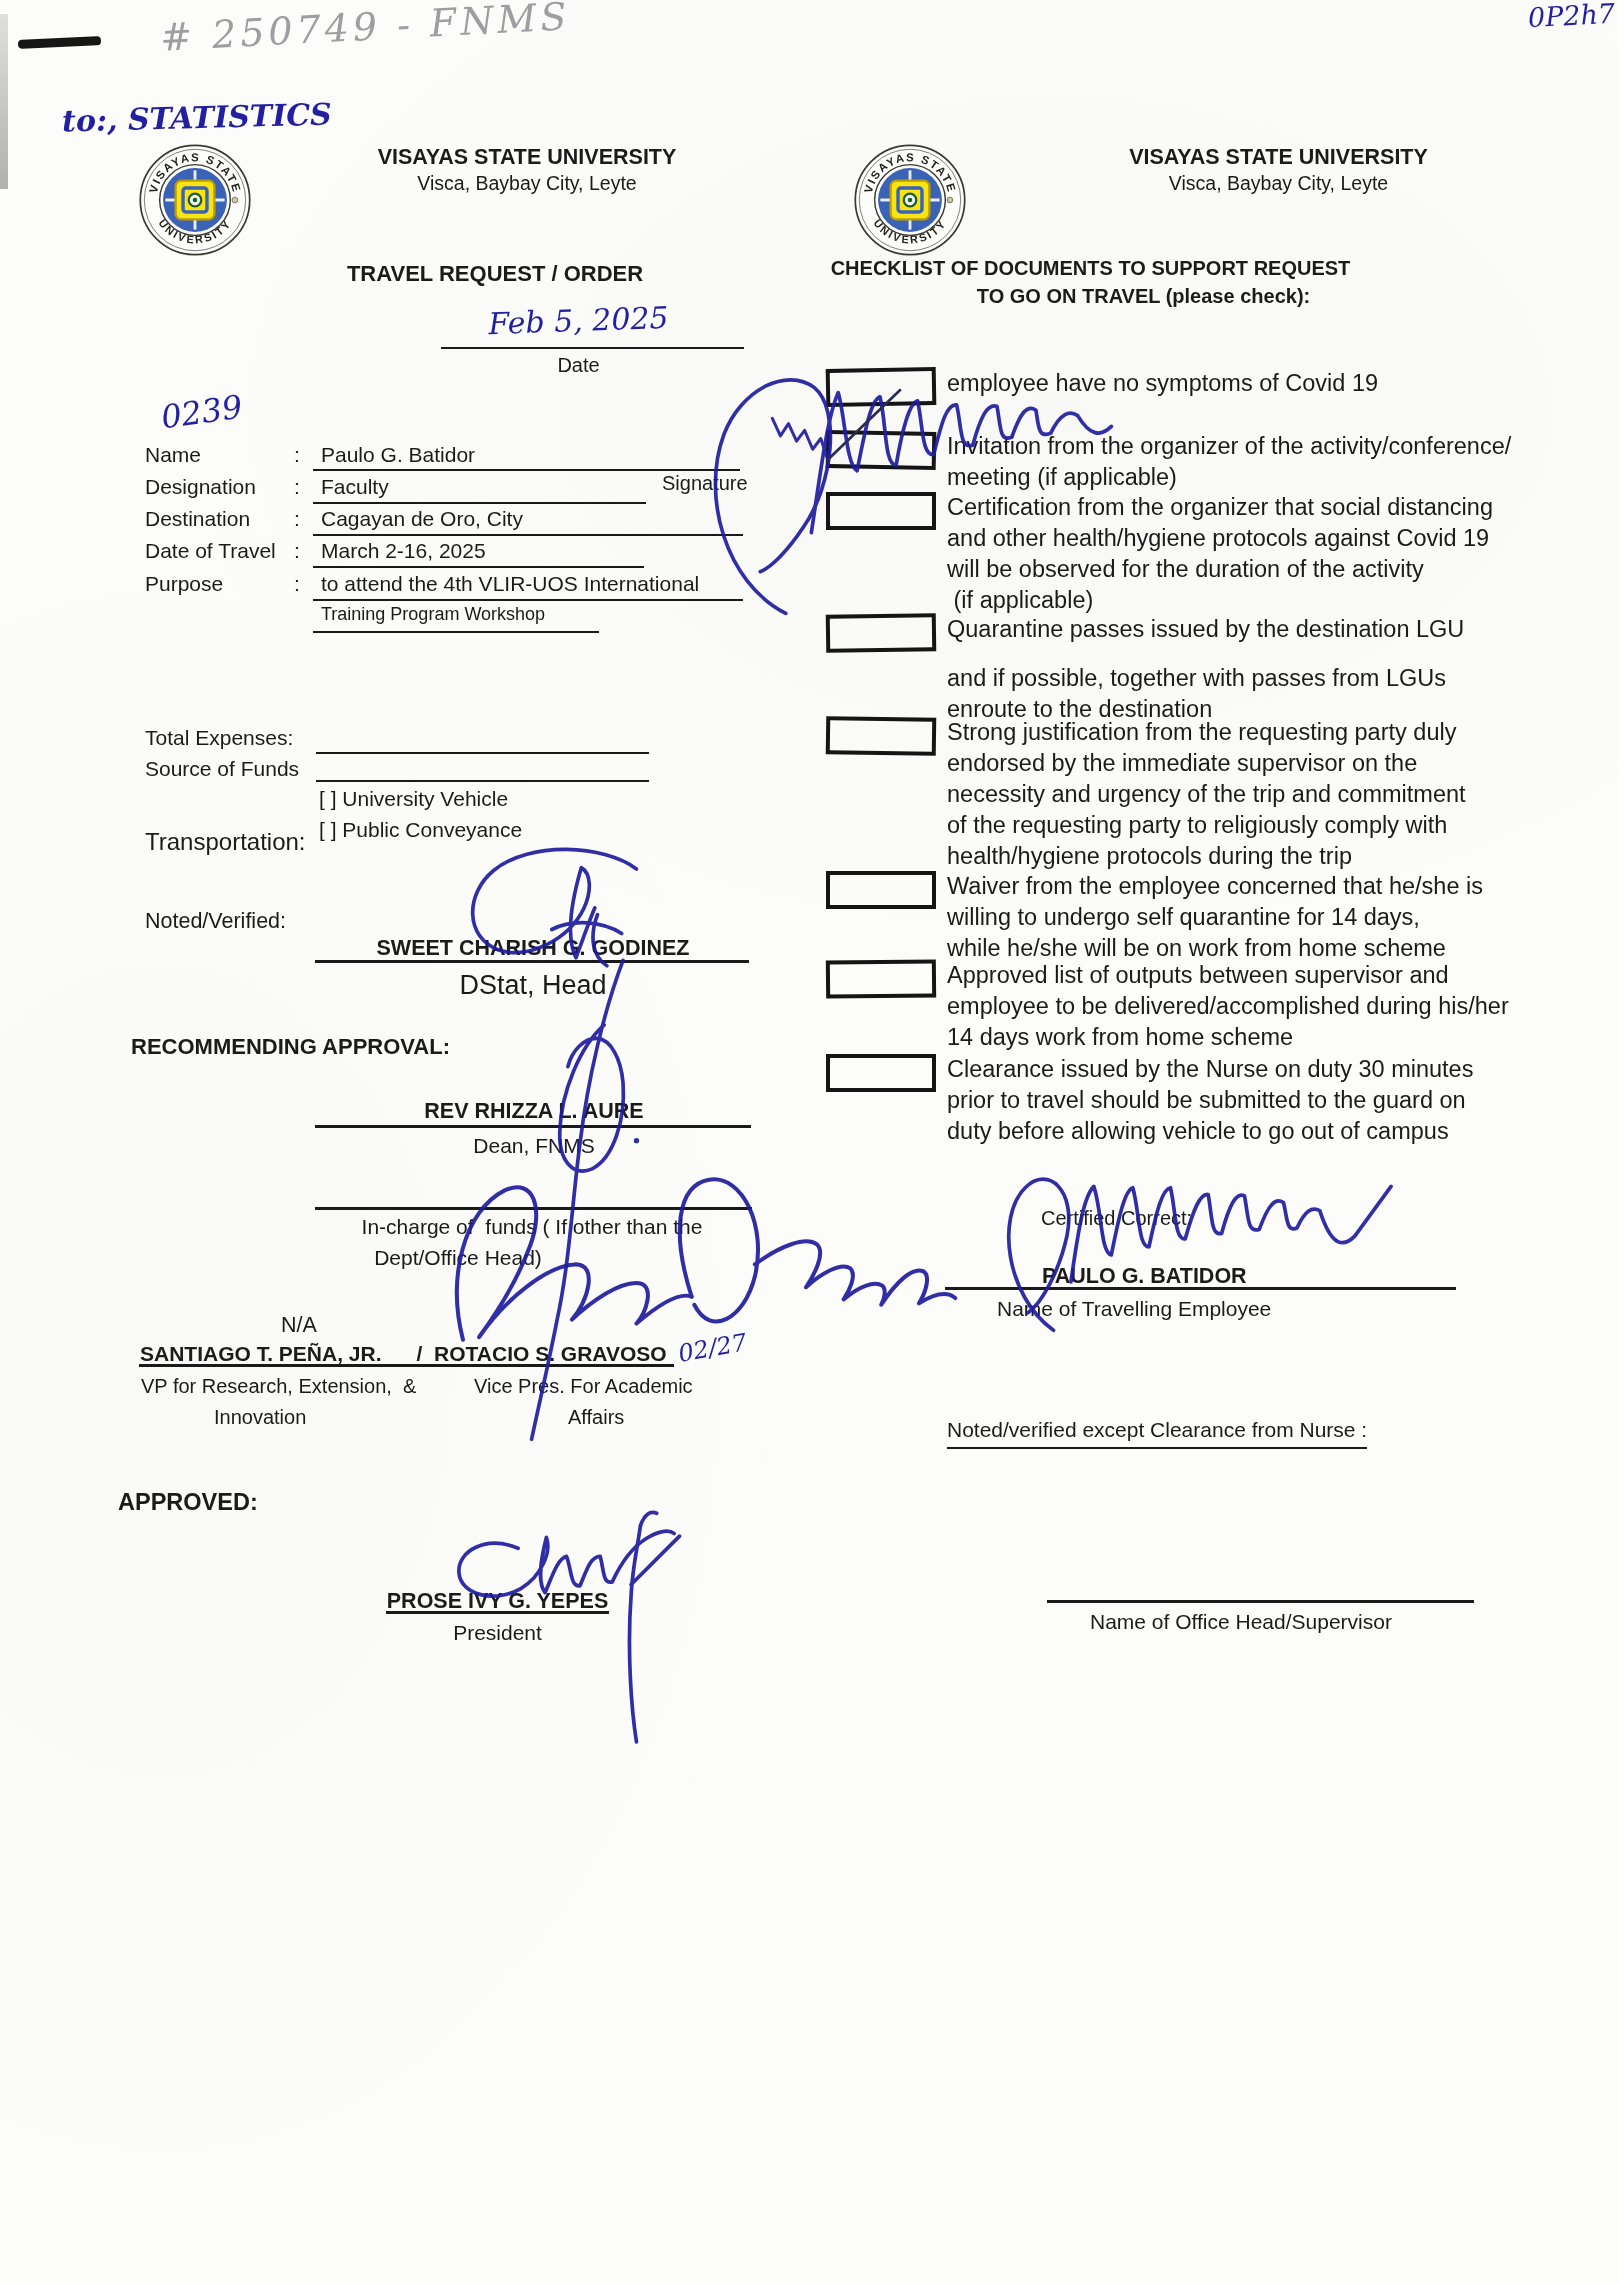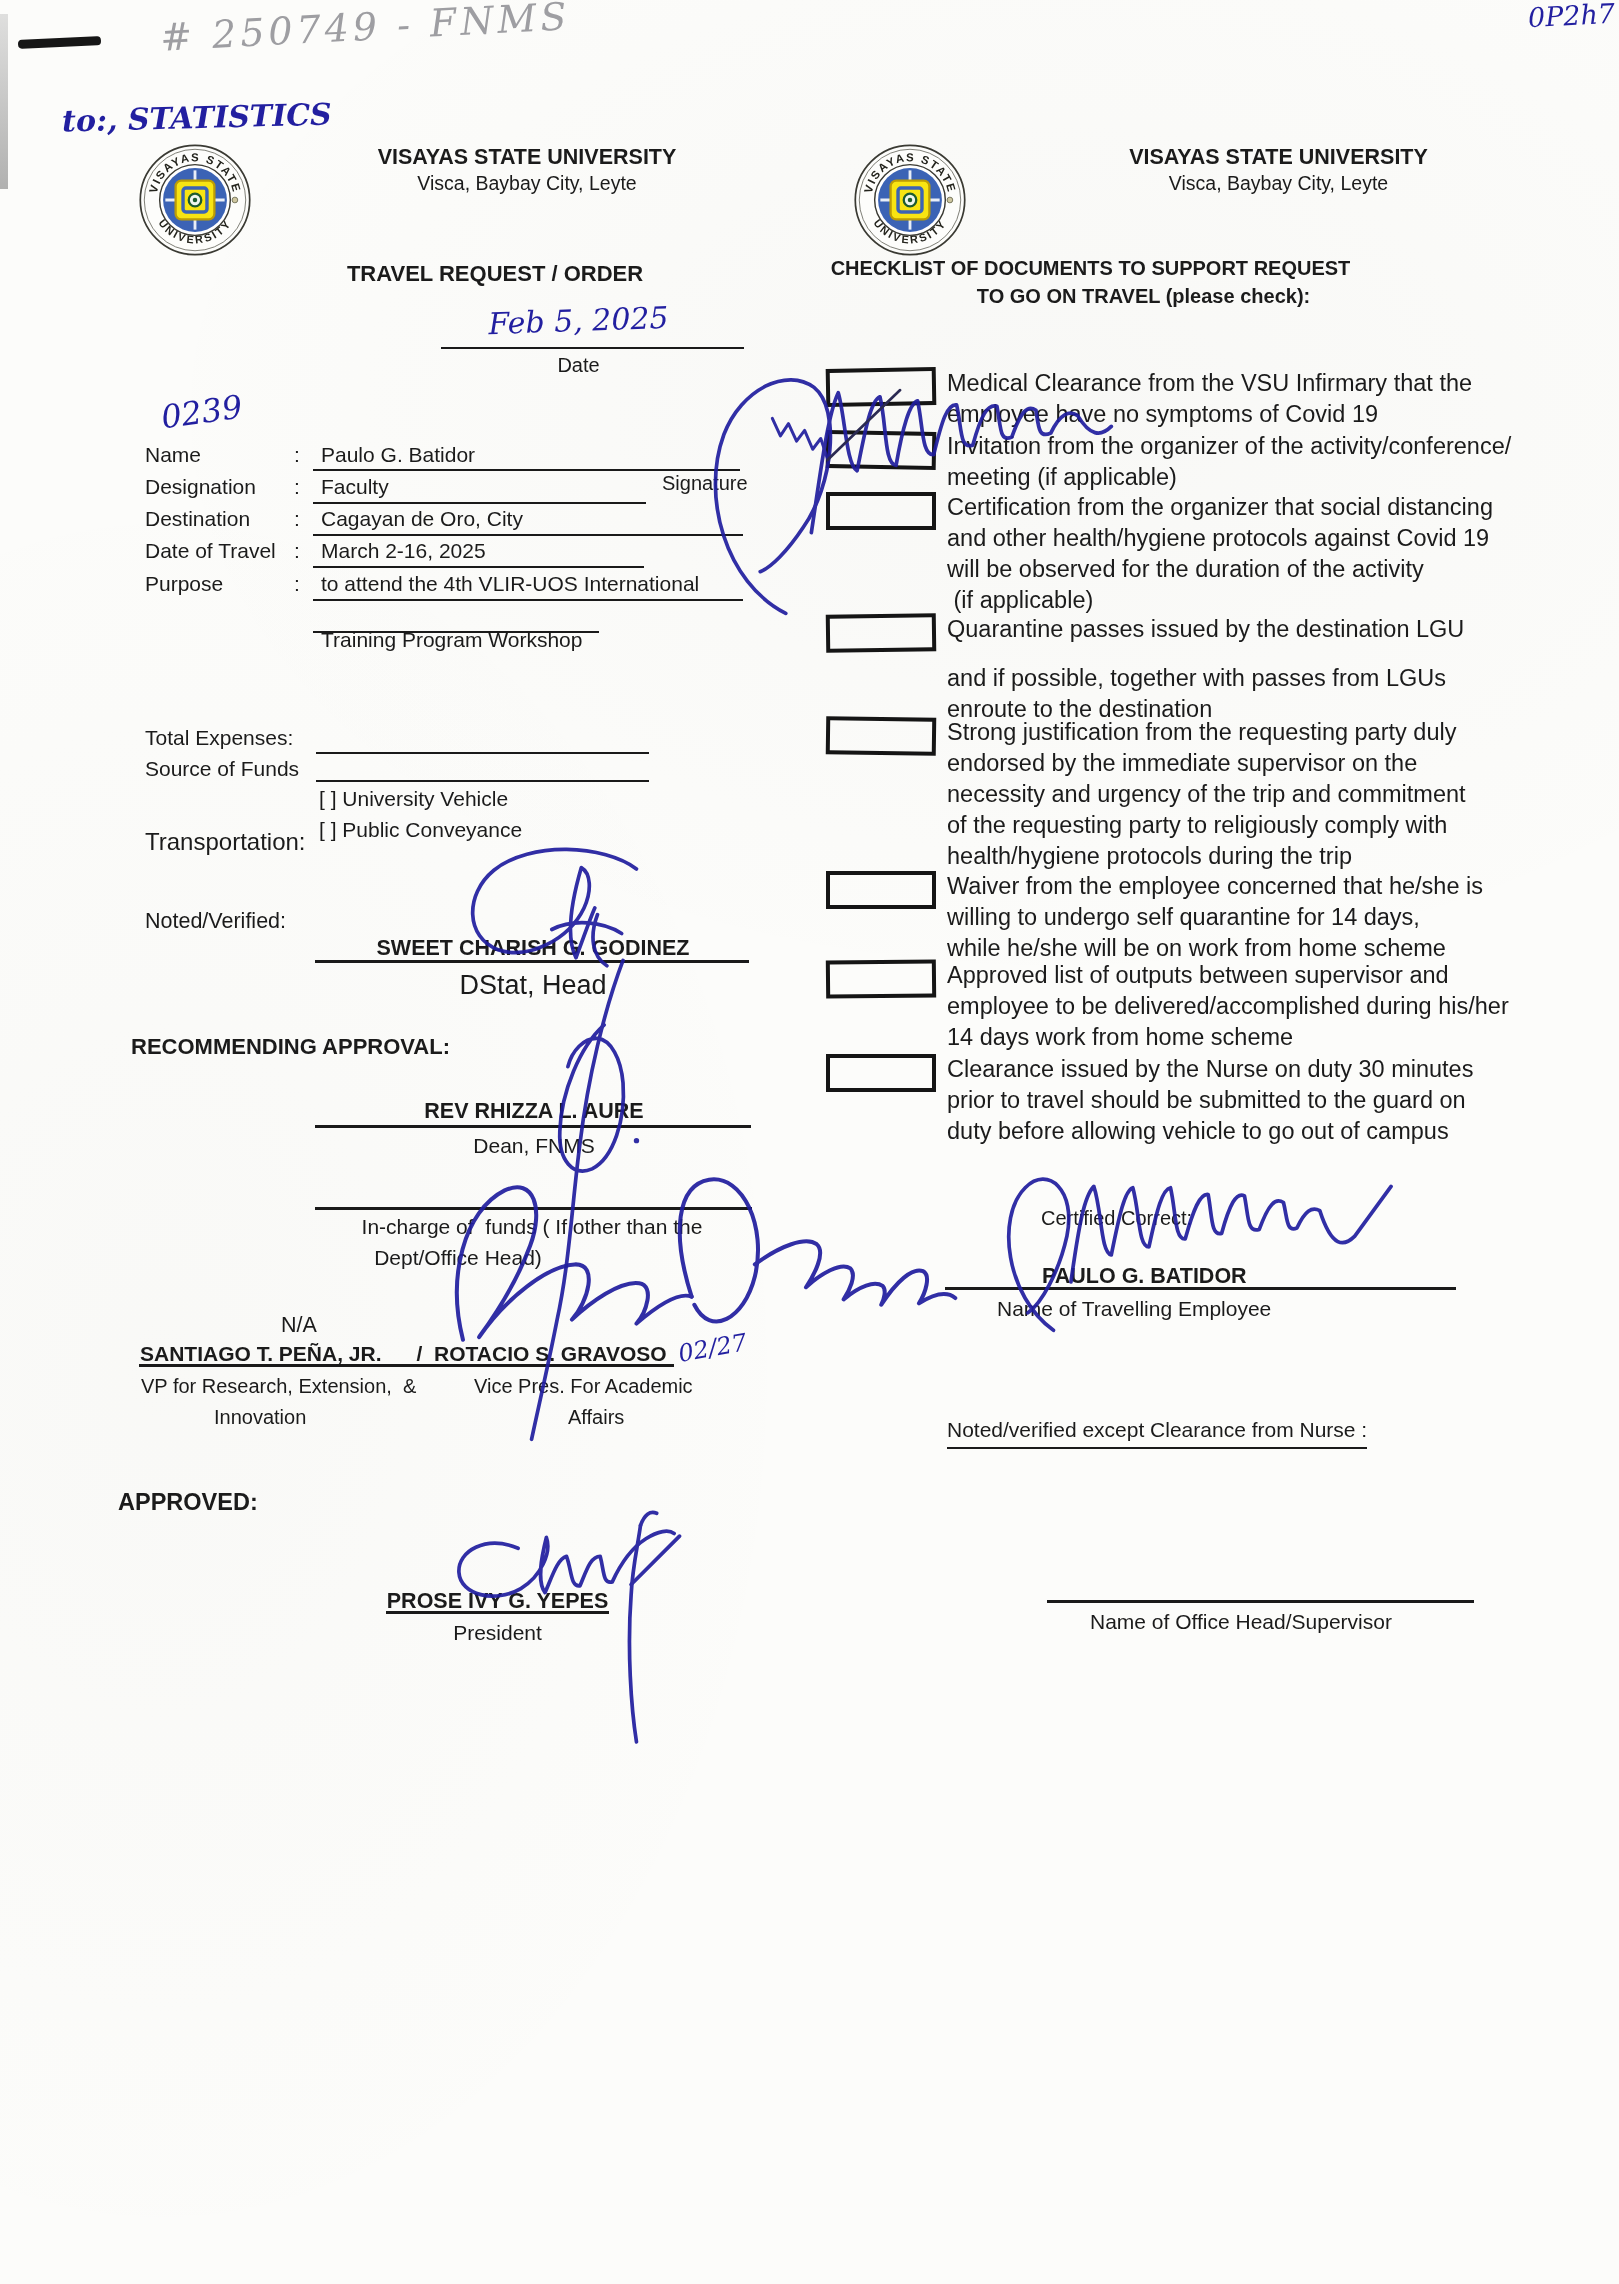--- a/index.html
+++ b/index.html
@@ -103,21 +103,21 @@
     <span class="fvalue">March 2-16, 2025</span>
   </div>
   <div class="line" style="left:313px;top:566px;width:331px;"></div>
 
   <div class="frow t" style="top:572px">
     <span>Purpose</span>
     <span class="fcolon">:</span>
     <span class="fvalue">to attend the 4th VLIR-UOS International</span>
   </div>
   <div class="line" style="left:313px;top:599px;width:430px;"></div>
-  <div class="abs t" style="left:321px;top:628px;font-size:21px;">Training Program Workshop</div>
+  <div class="abs t" style="left:321px;top:604px;font-size:18px;">Training Program Workshop</div>
   <div class="line" style="left:313px;top:631px;width:286px;"></div>
 
   <div class="abs t" style="left:145px;top:726px;font-size:21px;">Total Expenses:</div>
   <div class="line" style="left:316px;top:752px;width:333px;"></div>
   <div class="abs t" style="left:145px;top:757px;font-size:21px;">Source of Funds</div>
   <div class="line" style="left:316px;top:780px;width:333px;"></div>
   <div class="abs t" style="left:145px;top:828px;font-size:24px;">Transportation:</div>
   <div class="abs t pre" style="left:319px;top:787px;font-size:21px;">[ ] University Vehicle</div>
   <div class="abs t pre" style="left:319px;top:818px;font-size:21px;">[ ] Public Conveyance</div>
 
@@ -152,21 +152,20 @@
       <use href="#vsu-seal"></use>
     </svg>
   <div class="abs t b c" style="left:1090px;top:145px;width:377px;font-size:21.5px;">VISAYAS STATE UNIVERSITY</div>
   <div class="abs t c" style="left:1090px;top:172px;width:377px;font-size:19.5px;">Visca, Baybay City, Leyte</div>
   <div class="abs t b c" style="left:827px;top:257px;width:527px;font-size:20px;text-align:center;">CHECKLIST OF DOCUMENTS TO SUPPORT REQUEST</div>
   <div class="abs t b c" style="left:935px;top:285px;width:417px;font-size:20px;">TO GO ON TRAVEL (please check):</div>
 
   <div class="ci t" style="top:367px">
     <span class="box" style="transform:rotate(-1deg);"></span>
     <div class="lines">
-      <div class="ln">Medical Clearance from the VSU Infirmary that the</div>
       <div class="ln">employee have no symptoms of Covid 19</div>
     </div>
   </div>
   <div class="ci t" style="top:430px">
     <span class="box" style="transform:rotate(1deg);"></span>
     <div class="lines">
       <div class="ln">Invitation from the organizer of the activity/conference/</div>
       <div class="ln">meeting (if applicable)</div>
     </div>
   </div>

